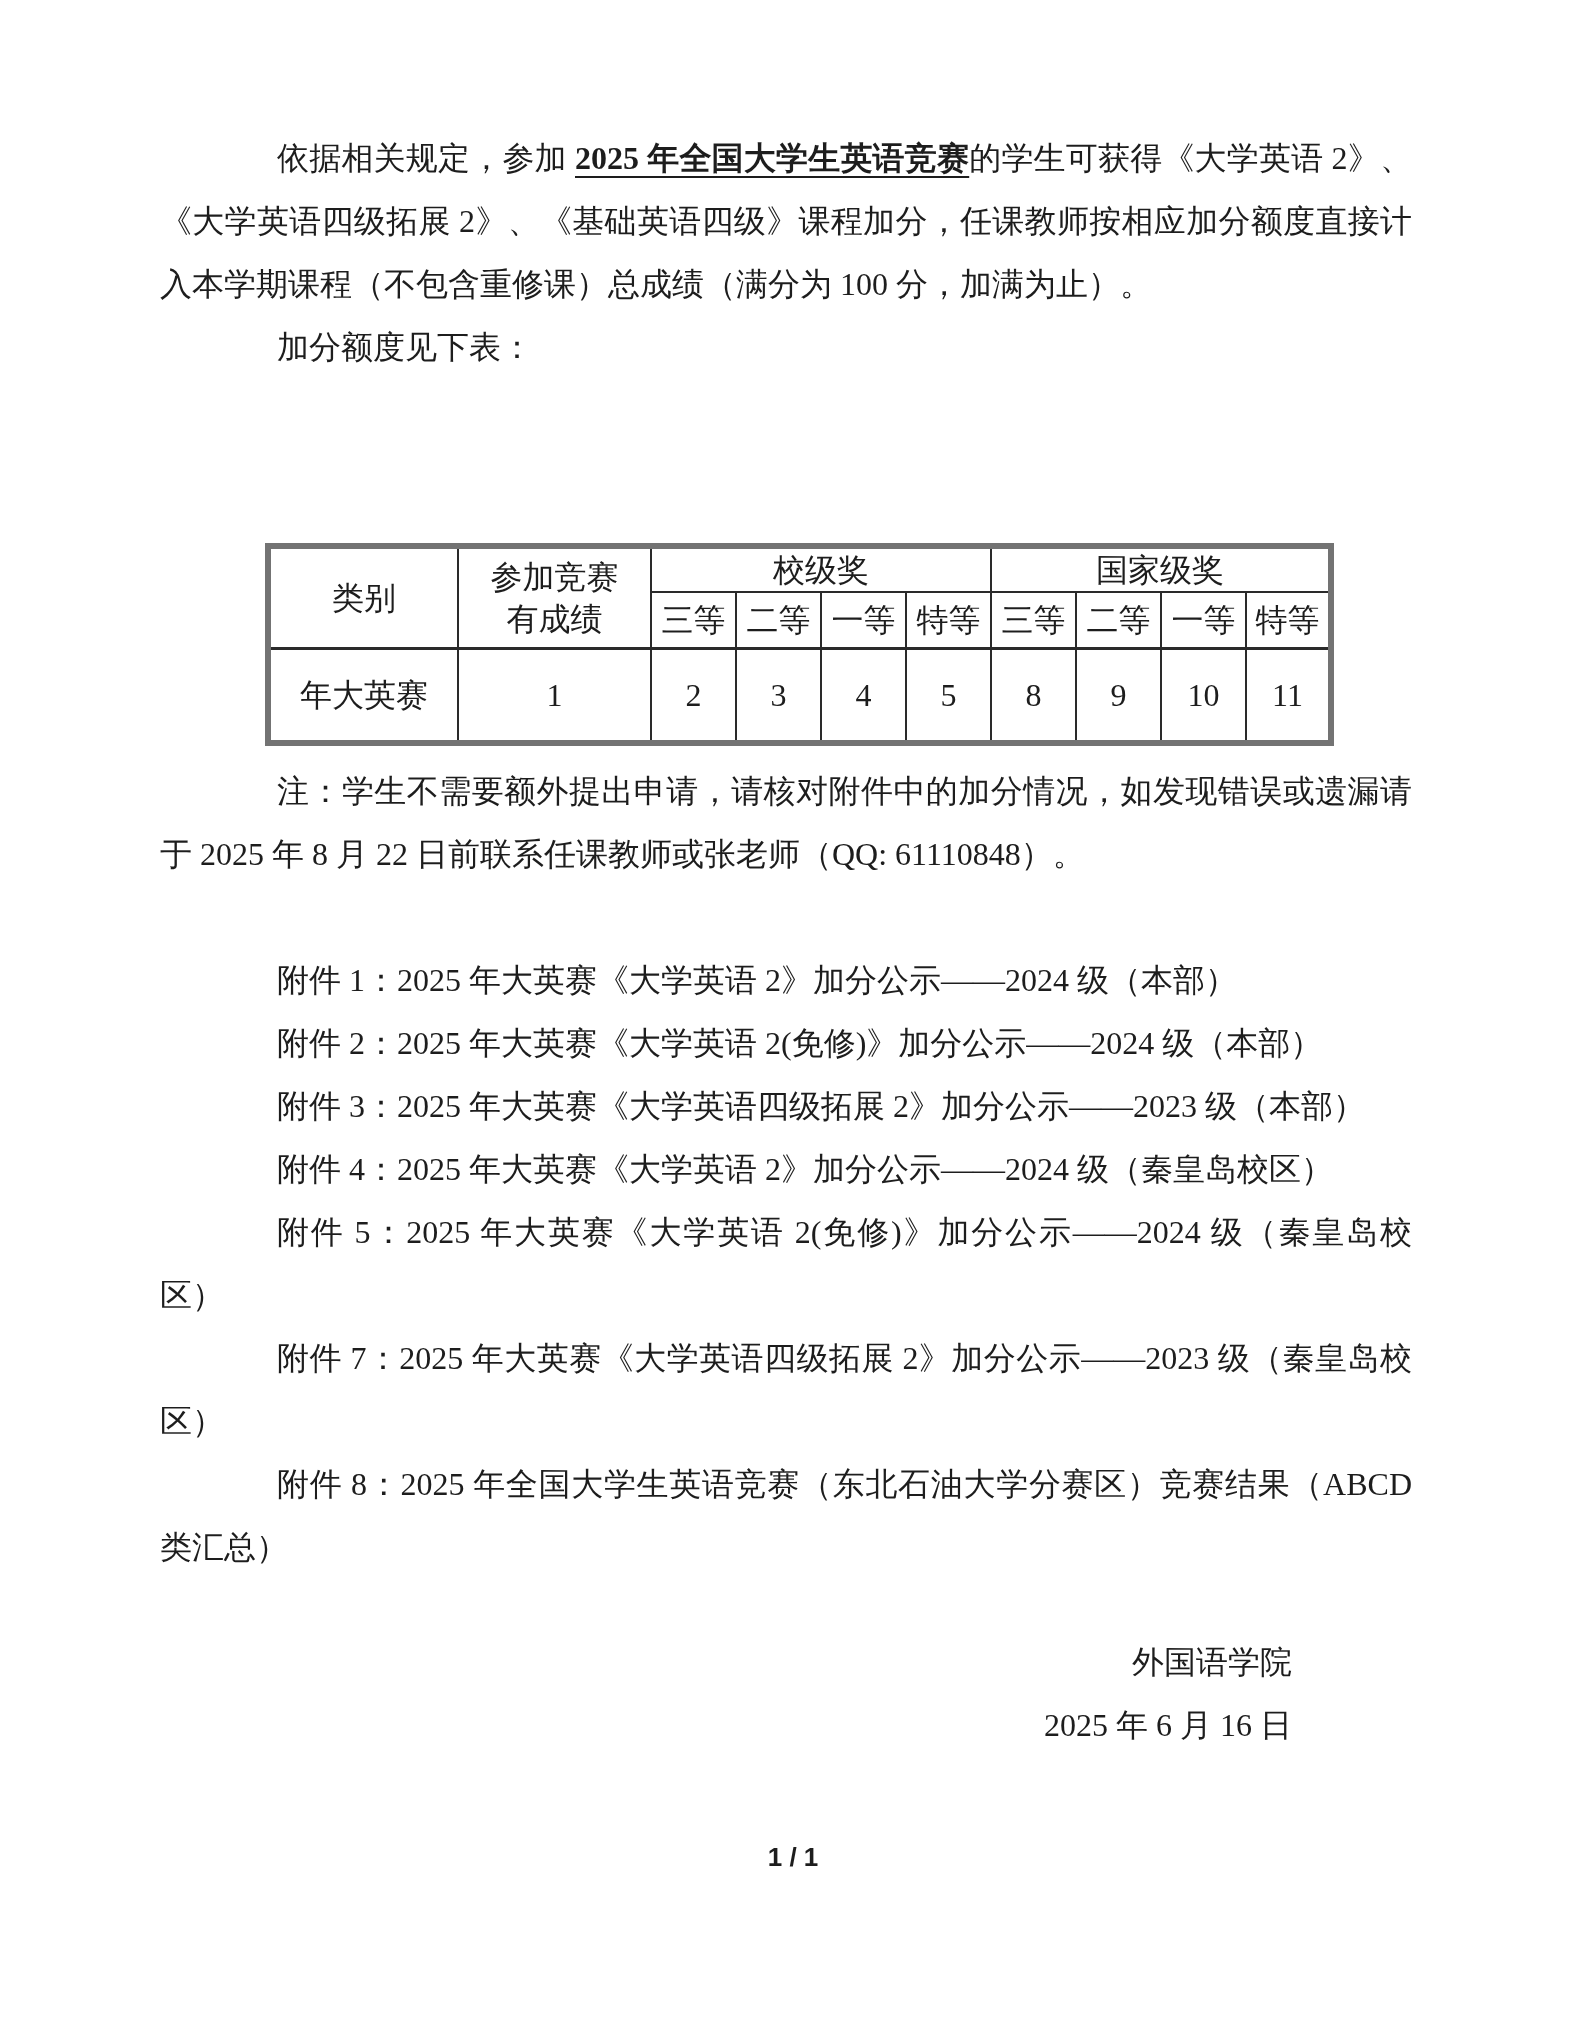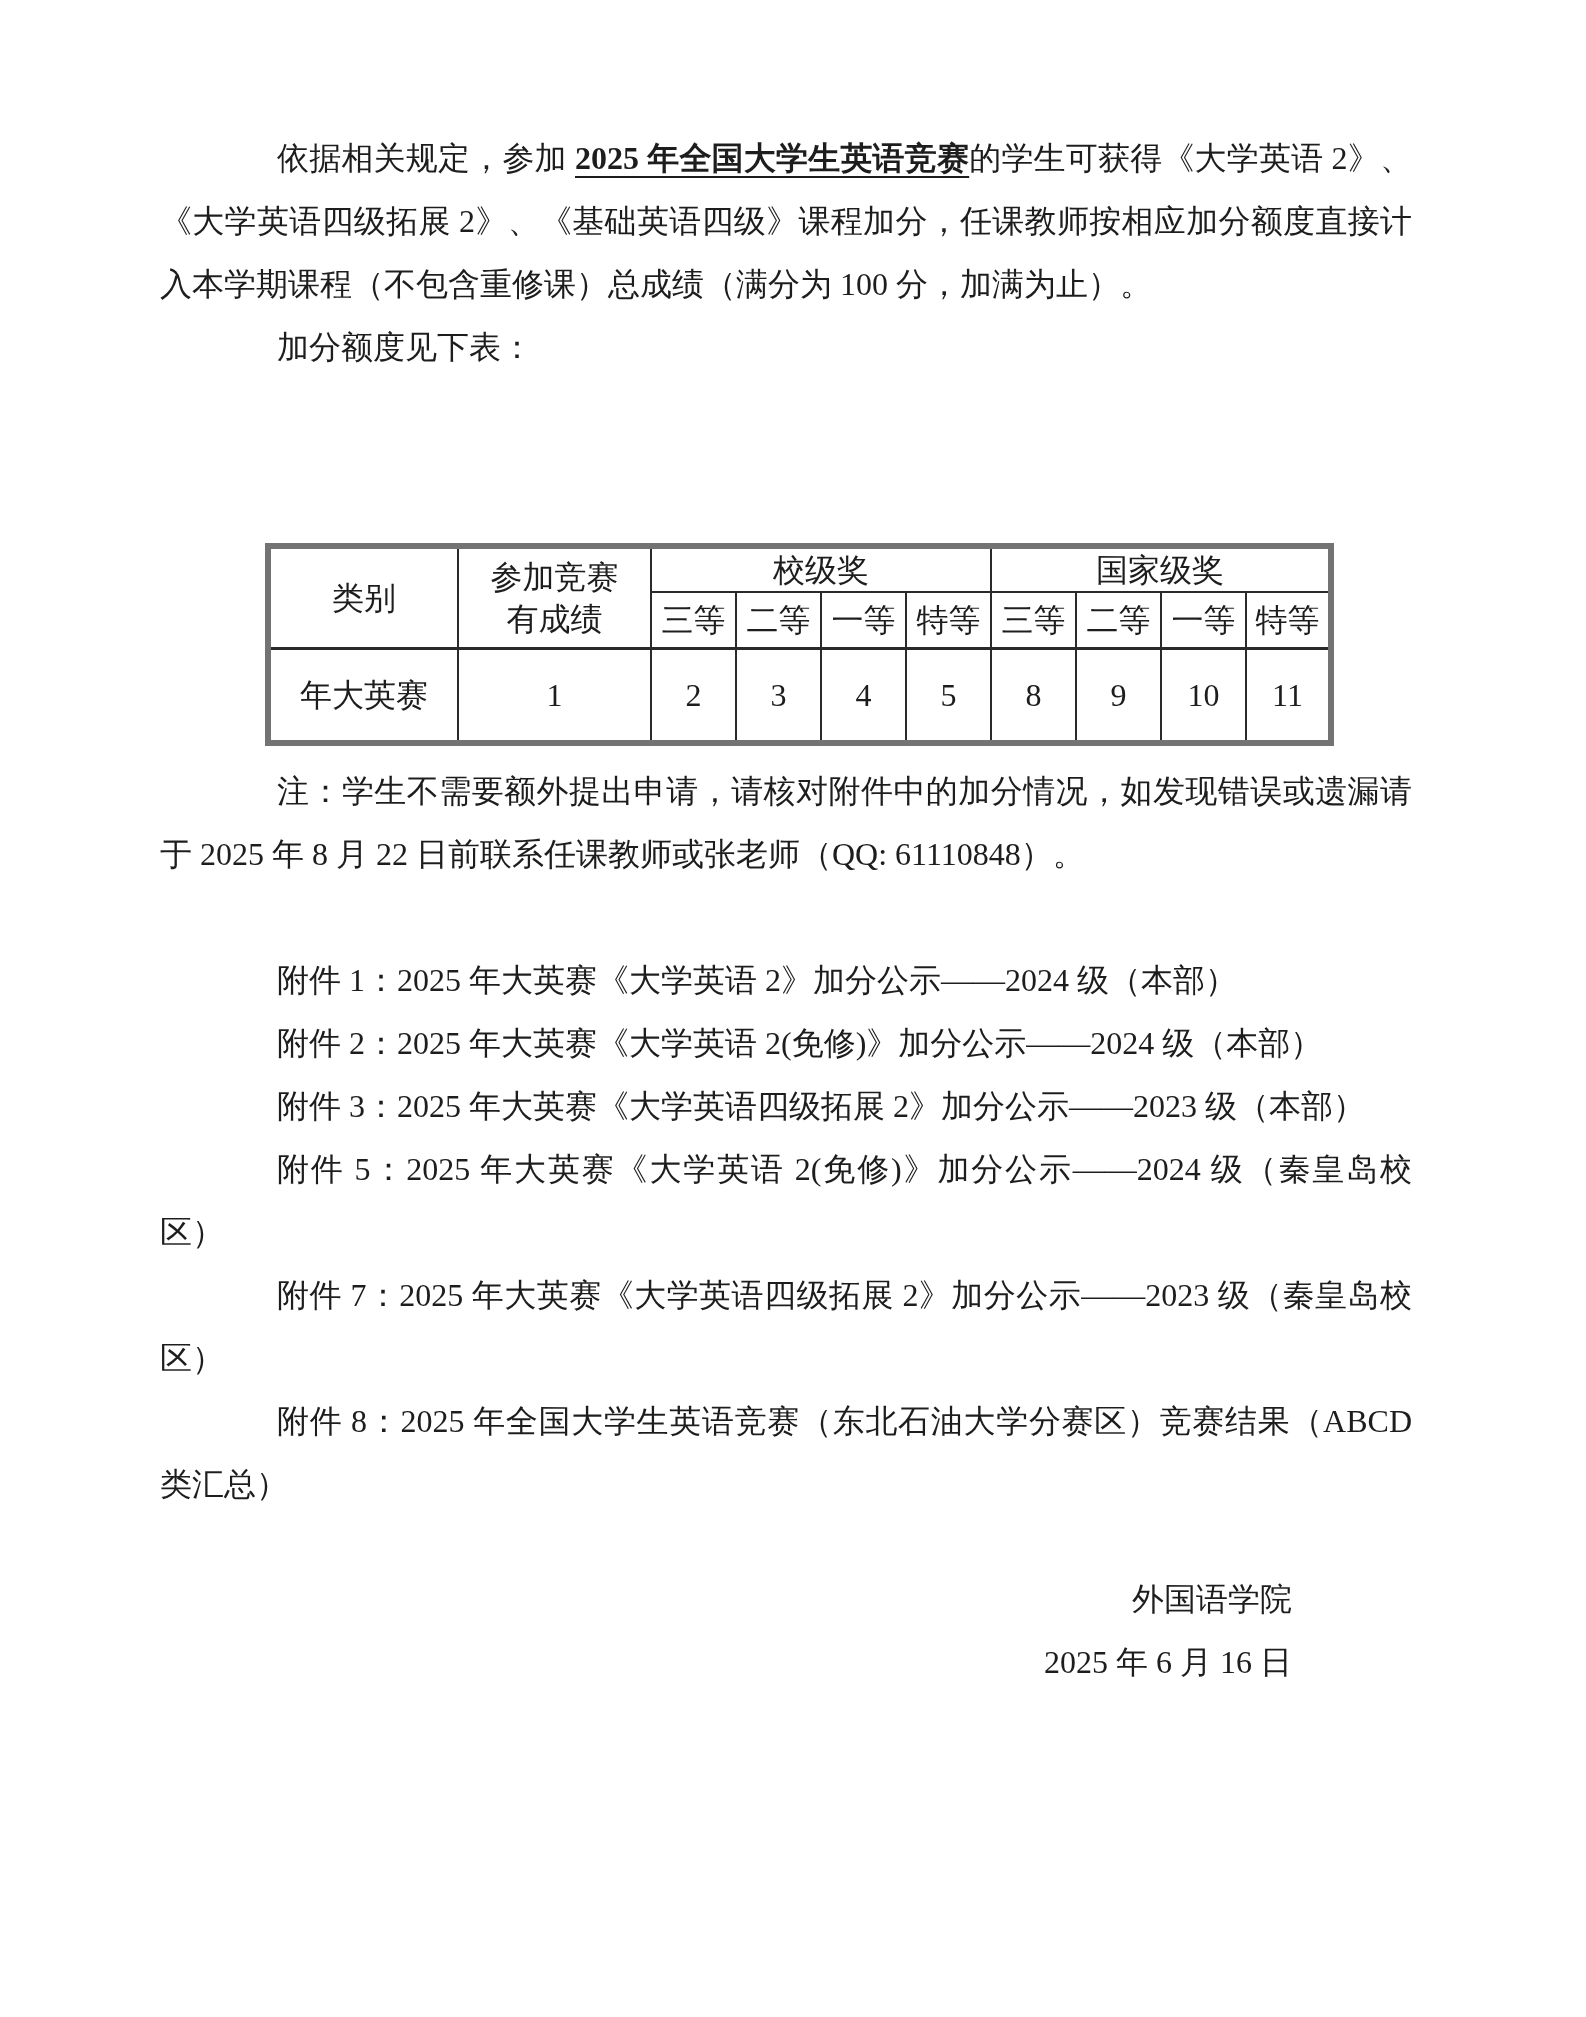--- a/index.html
+++ b/index.html
@@ -123,25 +123,27 @@
       </tr>
     </tbody>
       </table>
 
     <p class="indent note">注：学生不需要额外提出申请，请核对附件中的加分情况，如发现错误或遗漏请于 2025 年 8 月 22 日前联系任课教师或张老师（QQ: 61110848）。</p>
 
     <div class="attachments">
       <p class="indent">附件 1：2025 年大英赛《大学英语 2》加分公示——2024 级（本部）</p>
       <p class="indent">附件 2：2025 年大英赛《大学英语 2(免修)》加分公示——2024 级（本部）</p>
       <p class="indent">附件 3：2025 年大英赛《大学英语四级拓展 2》加分公示——2023 级（本部）</p>
+      <p class="indent">附件 4：2025 年大英赛《大学英语 2》加分公示——2024 级（秦皇岛校区）</p>
       <p class="indent">附件 5：2025 年大英赛《大学英语 2(免修)》加分公示——2024 级（秦皇岛校区）</p>
       <p class="indent">附件 7：2025 年大英赛《大学英语四级拓展 2》加分公示——2023 级（秦皇岛校区）</p>
       <p class="indent">附件 8：2025 年全国大学生英语竞赛（东北石油大学分赛区）竞赛结果（ABCD 类汇总）</p>
     </div>
 
     <div class="signature">
       <p>外国语学院</p>
       <p>2025 年 6 月 16 日</p>
     </div>
 
   </div>
 
+  <div class="footer">1 / 1</div>
 </div>
 
 </body></html>

